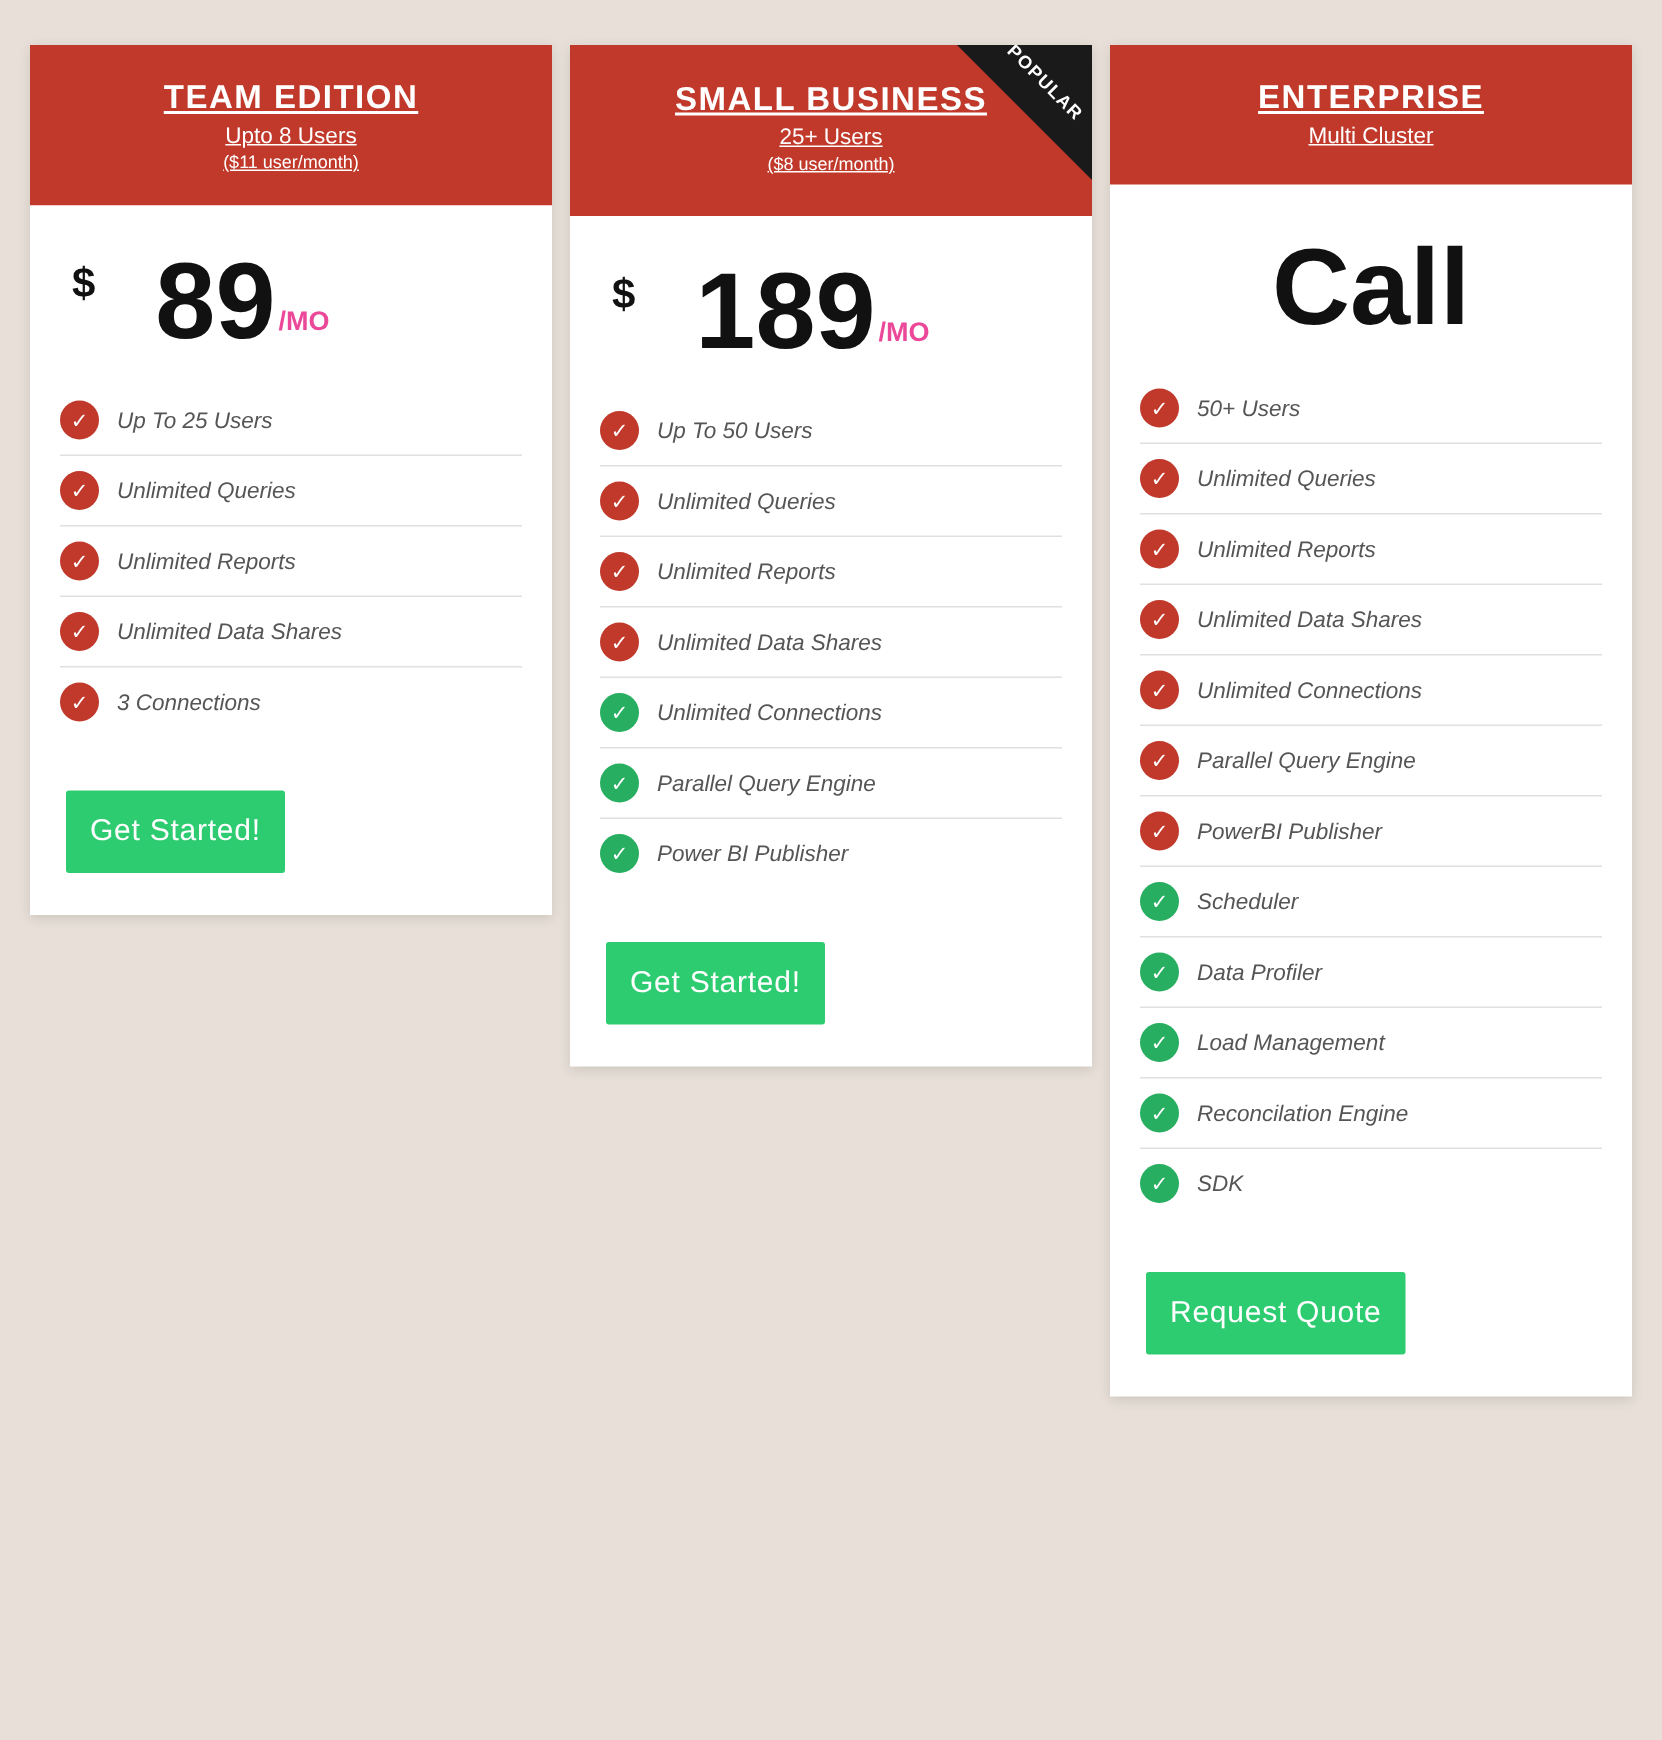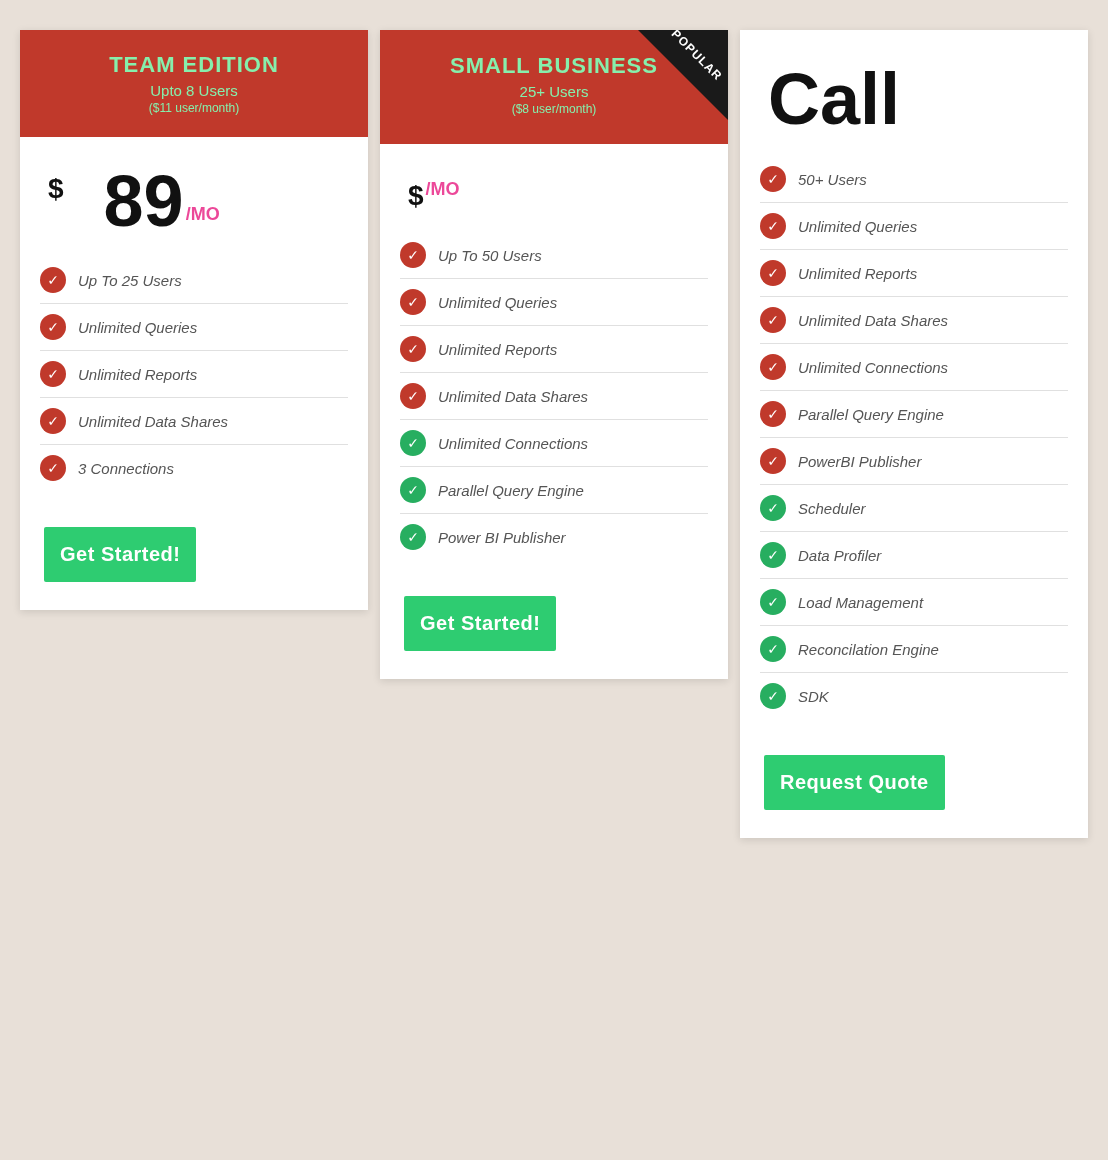--- a/index.html
+++ b/index.html
@@ -30,23 +30,24 @@
       position: relative;
     }
 
     .plan-card + .plan-card {
       margin-left: 12px;
     }
 
     
     .plan-header {
       background: #c0392b;
-      color: #86efac;
+      color: #ffffff;
       text-align: center;
       padding: 22px 16px 22px;
+      text-decoration: underline;
     }
 
     .plan-header .plan-title {
       font-size: 22px;
       font-weight: 900;
       letter-spacing: 1px;
       text-transform: uppercase;
       margin-bottom: 4px;
     }
 
@@ -131,20 +132,21 @@
       color: #ec4899;
       align-self: flex-end;
       margin-bottom: 12px;
       margin-left: 2px;
     }
 
     .enterprise-call {
       font-size: 72px;
       font-weight: 900;
       color: #111;
+      text-align: center;
       padding: 28px 28px 16px;
     }
 
     
     .features-list {
       padding: 0 20px 20px;
       list-style: none;
     }
 
     .features-list li {
@@ -185,21 +187,21 @@
 
     
     .btn-get-started {
       display: block;
       margin: 16px 24px 28px;
       background: #2ecc71;
       color: #fff;
       text-align: center;
       padding: 16px;
       font-size: 20px;
-      font-weight: 700;
+      font-weight: 400;
       border: none;
       cursor: pointer;
       letter-spacing: 0.5px;
       border-radius: 2px;
     }
 
     
     .plan-card-middle .plan-header {
       padding: 23px 16px 28px;
     }
@@ -253,20 +255,21 @@
       <span class="popular-badge-text">POPULAR</span>
     </div>
     <div class="plan-header">
       <div class="plan-title">SMALL BUSINESS</div>
       <div class="plan-subtitle">25+ Users</div>
       <div class="plan-price-note">($8 user/month)</div>
     </div>
     <div class="plan-price-section">
       <div class="price-display">
         <span class="price-dollar">$</span>
+        <span class="price-amount">189</span>
         <span class="price-mo">/MO</span>
       </div>
     </div>
     <ul class="features-list">
       <li>
         <span class="check-icon check-red">✓</span>
         <span>Up To 50 Users</span>
       </li>
       <li>
         <span class="check-icon check-red">✓</span>
@@ -290,20 +293,24 @@
       </li>
       <li>
         <span class="check-icon check-green">✓</span>
         <span>Power BI Publisher</span>
       </li>
     </ul>
     <button class="btn-get-started">Get Started!</button>
   </div>
 
   <div class="plan-card">
+    <div class="plan-header">
+      <div class="plan-title">ENTERPRISE</div>
+      <div class="plan-subtitle">Multi Cluster</div>
+    </div>
     <div class="enterprise-call">Call</div>
     <ul class="features-list">
       <li>
         <span class="check-icon check-red">✓</span>
         <span>50+ Users</span>
       </li>
       <li>
         <span class="check-icon check-red">✓</span>
         <span>Unlimited Queries</span>
       </li>

